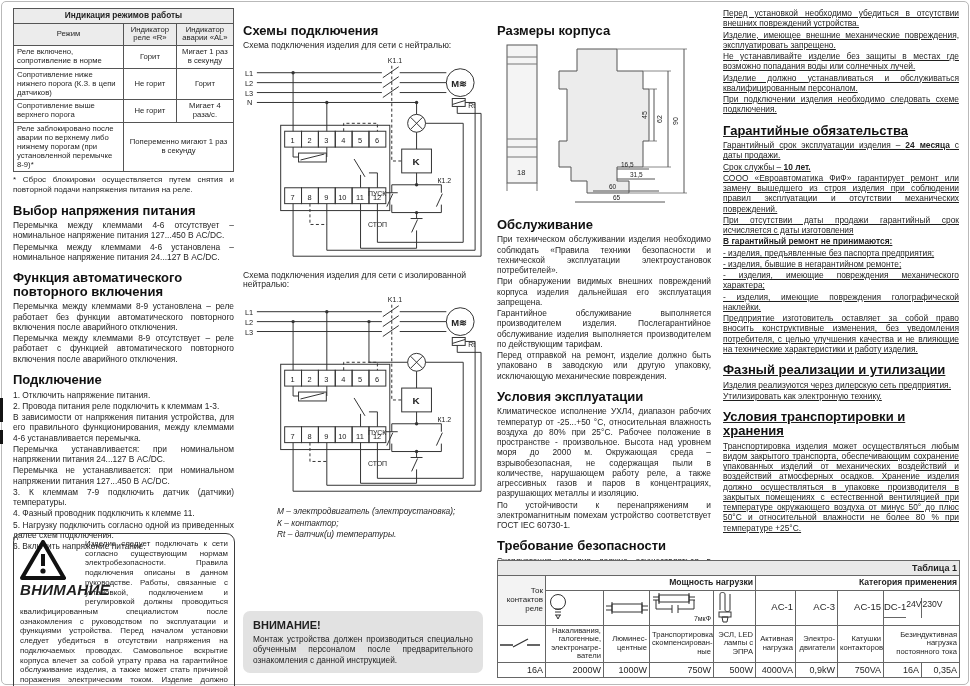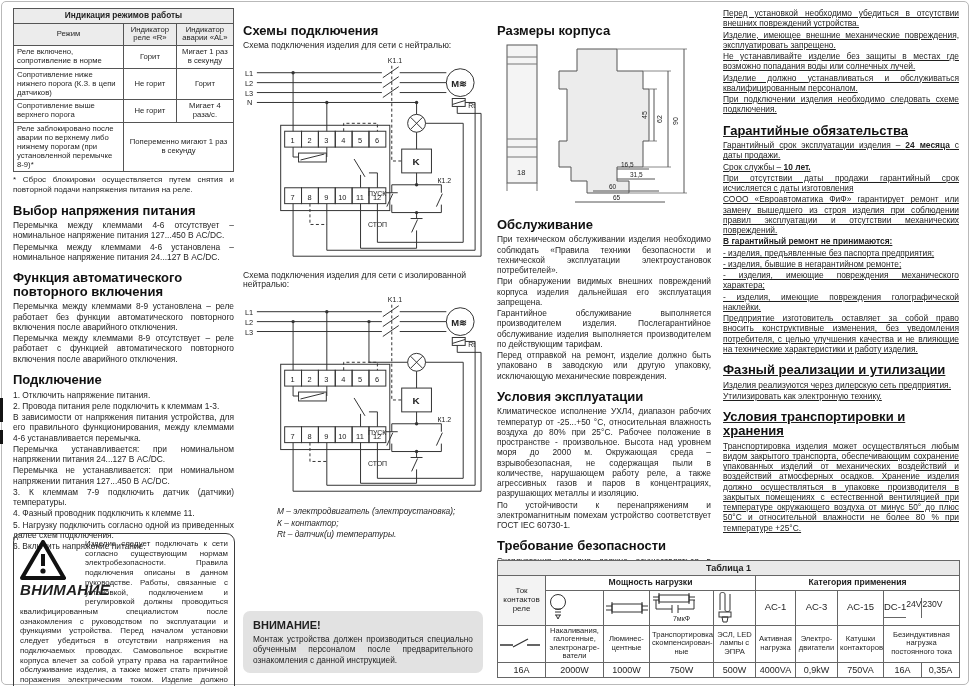--- a/index.html
+++ b/index.html
@@ -48,21 +48,21 @@
   #warn1 p{font-size:7.9px;line-height:1.23;margin:0;text-align:justify;}
 
   #warn2{position:absolute;left:243px;top:611px;width:240px;background:#e2e2e2;
     border-radius:7px;padding:8px 10px;box-sizing:border-box;}
   #warn2 .wt{font-size:11px;font-weight:700;margin:0 0 3px;}
   #warn2 p{font-size:8.3px;line-height:1.25;margin:0;text-align:justify;}
 
   
   #table1{position:absolute;left:497px;top:560px;width:462px;}
   table.load{border-collapse:collapse;width:100%;font-size:7.6px;line-height:1.12;table-layout:fixed;}
-  table.load td{border:1px solid #666;text-align:center;vertical-align:middle;padding:1px 2px;}
+  table.load td{border:1px solid #666;text-align:right;vertical-align:middle;padding:1px 2px;}
   table.load td.ttl{background:#e9e9e9;font-weight:700;font-size:9px;padding:2px;}
   table.load td.grp{font-weight:700;font-size:8.6px;background:#fff;padding:2px;}
   table.load td.corner{background:#f3f3f3;font-size:8px;}
   table.load td.cat{font-size:9.5px;}
   table.load td.val{font-size:9px;padding:2px;}
   .dc-wrap{display:flex;flex-direction:row;height:100%;}
   .dc-top{font-size:9.5px;border-bottom:1px solid #666;padding:4px 0;}
   .dc-sub{display:flex;}
   .dc-sub span{flex:1;padding:2px 0;font-size:8.6px;}
   .dc-sub span:first-child{border-right:1px solid #666;}
@@ -345,22 +345,22 @@
 <div id="col4" class="col">
   <p class="t">Перед установкой необходимо убедиться в отсутствии внешних повреждений устройства.</p>
   <p class="t">Изделие, имеющее внешние механические повреждения, эксплуатировать запрещено.</p>
   <p class="t">Не устанавливайте изделие без защиты в местах где возможно попадания воды или солнечных лучей.</p>
   <p class="t">Изделие должно устанавливаться и обслуживаться квалифицированным персоналом.</p>
   <p class="t">При подключении изделия необходимо следовать схеме подключения.</p>
 
   <div class="h2">Гарантийные обязательства</div>
   <p class="t"><span>Гарантийный срок эксплуатации изделия – </span><span class="b">24 месяца</span><span> с даты продажи.</span></p>
   <p class="t"><span>Срок службы – </span><span class="b">10 лет.</span></p>
+  <p class="t">СООО «Евроавтоматика ФиФ» гарантирует ремонт или замену вышедшего из строя изделия при соблюдении правил эксплуатации и отсутствии механических повреждений.</p>
   <p class="t">При отсутствии даты продажи гарантийный срок исчисляется с даты изготовления</p>
-  <p class="t">СООО «Евроавтоматика ФиФ» гарантирует ремонт или замену вышедшего из строя изделия при соблюдении правил эксплуатации и отсутствии механических повреждений.</p>
   <p class="t b gap">В гарантийный ремонт не принимаются:</p>
   <p class="t">- изделия, предъявленные без паспорта предприятия;</p>
   <p class="t">- изделия, бывшие в негарантийном ремонте;</p>
   <p class="t">- изделия, имеющие повреждения механического характера;</p>
   <p class="t">- изделия, имеющие повреждения голографической наклейки.</p>
   <p class="t gap">Предприятие изготовитель оставляет за собой право вносить конструктивные изменения, без уведомления потребителя, с целью улучшения качества и не влияющие на технические характеристики и работу изделия.</p>
 
   <div class="h2">Фазный реализации и утилизации</div>
   <p class="t">Изделия реализуются через дилерскую сеть предприятия.</p>
   <p class="t">Утилизировать как электронную технику.</p>

